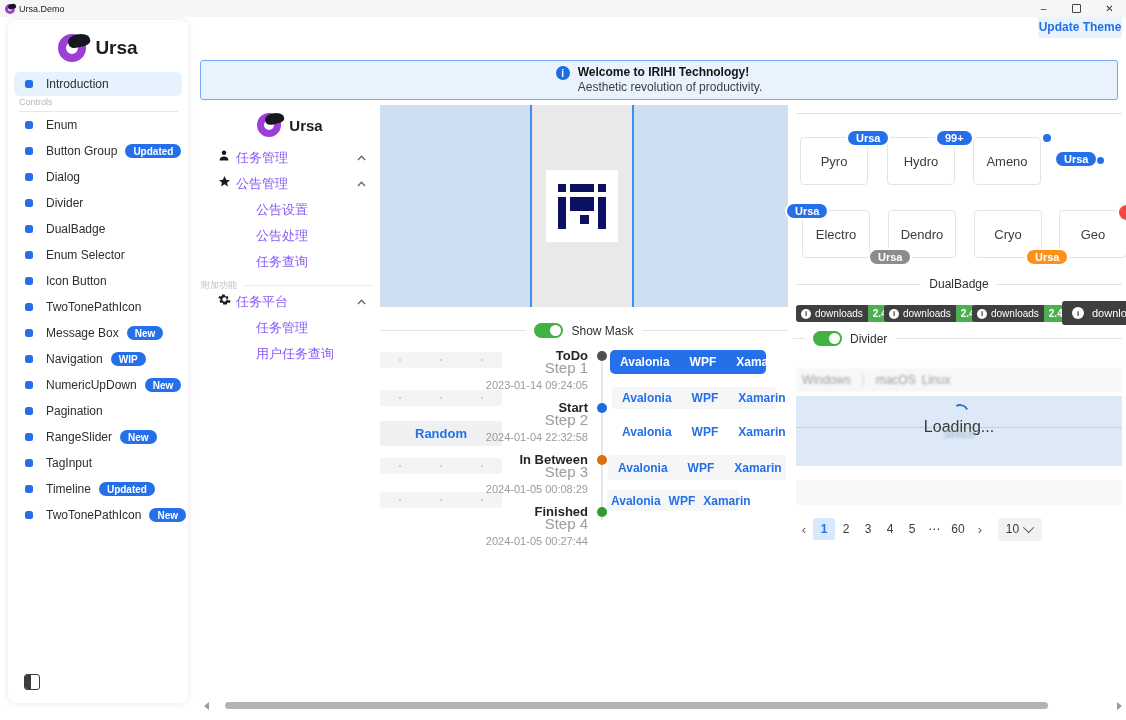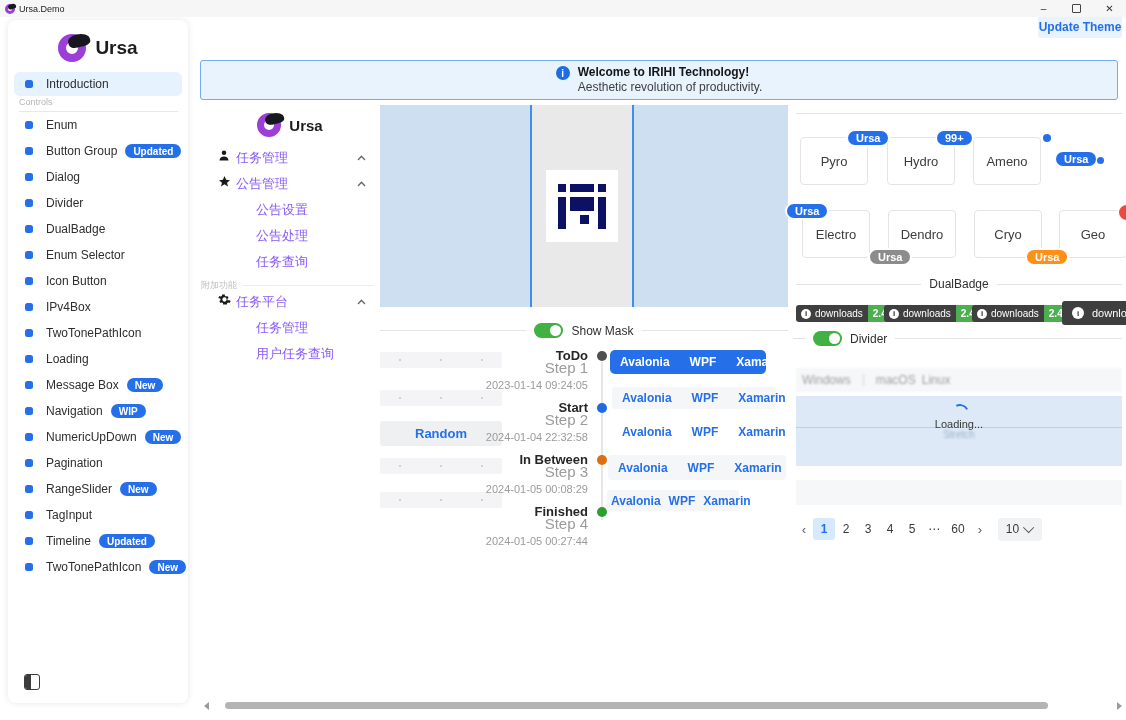--- a/index.html
+++ b/index.html
@@ -103,21 +103,21 @@
   .db-dark{background:#3f3f3f;display:flex;align-items:center;gap:4px;padding:0 5px}
   .db-green{background:#4caf50;display:flex;align-items:center;padding:0 5px;font-weight:bold}
   .db-i{width:10px;height:10px;border-radius:50%;background:#fff;color:#2f2f2f;font-size:8px;font-weight:bold;
         display:flex;align-items:center;justify-content:center;flex:none}
   .disabled-bar{position:absolute;left:796px;top:368px;width:326px;height:24px;background:#f6f7f8;
                 display:flex;align-items:center;gap:12px;padding-left:6px;box-sizing:border-box;
                 font-size:12px;color:#9e9e9e;filter:blur(.8px)}
   .loading-box{position:absolute;left:796px;top:396px;width:326px;height:70px;background:#dde9f6}
   .spinner{position:absolute;left:50%;top:8px;margin-left:-8px;width:14px;height:14px;border-radius:50%;
            border:2.5px solid transparent;border-top-color:#2570e9;transform:rotate(18deg)}
-  .loading-text{position:absolute;left:0;top:22px;width:100%;text-align:center;font-size:11px;color:#3a3a3a}
+  .loading-text{position:absolute;left:0;top:22px;width:100%;text-align:center;font-size:16px;color:#3a3a3a}
   .loading-ln{position:absolute;left:0;top:31px;width:100%;height:1px;background:rgba(140,160,190,.35)}
   .loading-blur{position:absolute;left:0;top:33px;width:100%;text-align:center;font-size:10px;color:#9fb2c9;filter:blur(1px)}
   .gray-bar{position:absolute;left:796px;top:480px;width:326px;height:25px;background:#f6f7f8}
   
   .pagination{position:absolute;left:795px;top:517px;height:24px;display:flex;align-items:center;font-size:12px;color:#3a3a3a}
   .pg-arrow{width:18px;text-align:center;color:#5a5a5a;font-size:13px}
   .pg-item{width:22px;height:22px;display:flex;align-items:center;justify-content:center;border-radius:3px}
   .pg-item.active{background:#d7e9fc;color:#2570e9;font-weight:bold}
   .pg-size{margin-left:9px;width:44px;height:23px;background:#f1f2f4;border-radius:3px;display:flex;
            align-items:center;justify-content:center;gap:7px}
@@ -204,37 +204,27 @@
 
       </div>
 
       <div class="nav-item">
         <span class="dot-ic"></span>
         <span>Icon Button</span>
 
       </div>
 
 
-      <div class="nav-item">
-        <span class="dot-ic"></span>
-        <span>IPv4Box</span>
-
-      </div>
 
       <div class="nav-item">
         <span class="dot-ic"></span>
         <span>TwoTonePathIcon</span>
 
       </div>
 
-      <div class="nav-item">
-        <span class="dot-ic"></span>
-        <span>Loading</span>
-
-      </div>
 
       <div class="nav-item">
         <span class="dot-ic"></span>
         <span>Message Box</span>
         <span class="pill">New</span>
       </div>
 
       <div class="nav-item">
         <span class="dot-ic"></span>
         <span>Navigation</span>

